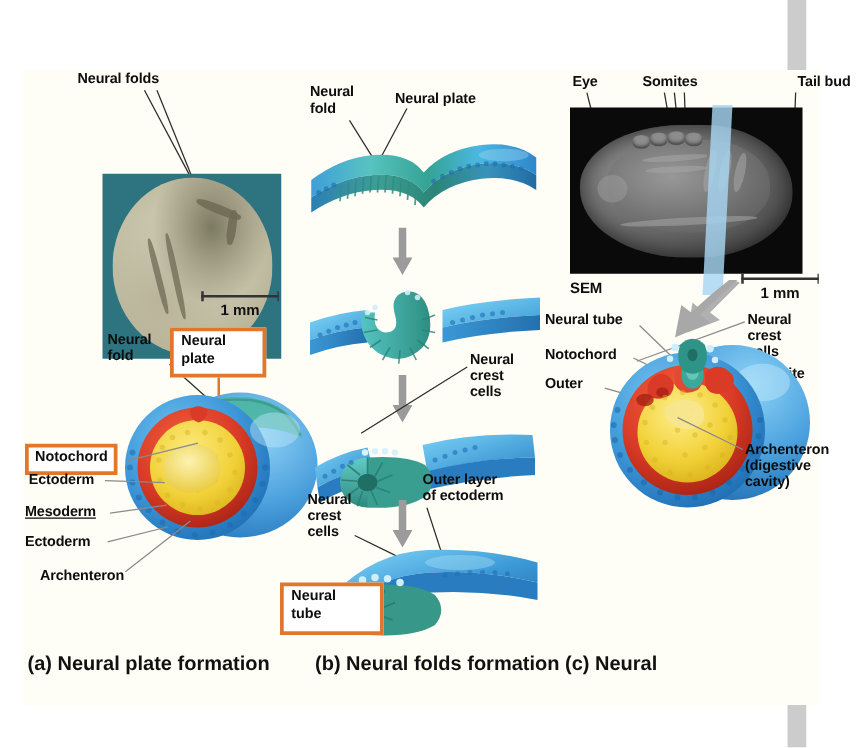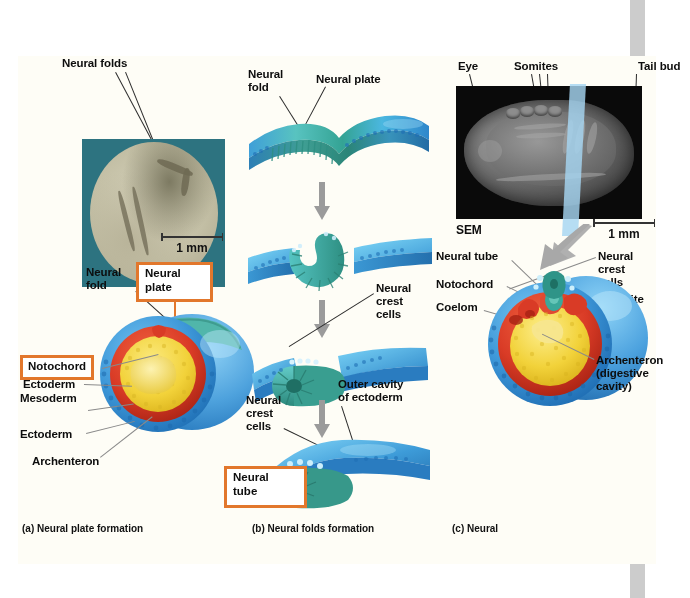--- a/index.html
+++ b/index.html
@@ -32,21 +32,21 @@
     font-size:11.5px;
     line-height:13px;
     color:#0d0d0d;
     white-space:pre;
     letter-spacing:-0.1px;
   }
   .cap {
     position:absolute;
     font-family:"Liberation Sans", sans-serif;
     font-weight:bold;
-    font-size:10px;
+    font-size:16px;
     color:#111;
     white-space:nowrap;
   }
   .hilite {
     position:absolute;
     border:3px solid #e2772c;
     background:#ffffff;
     padding:2px 6px 3px 6px;
     font-family:"Liberation Sans", sans-serif;
     font-weight:bold;
@@ -253,21 +253,21 @@
 
         <ellipse cx="140" cy="52" rx="20" ry="14" fill="#bfe6fb" opacity=".45"></ellipse>
       </svg>
 
       <div class="hilite" style="left:2px; top:299px; padding:2px 5px 3px 5px;">Notochord</div>
       <div class="leader-gray" style="left:84px; top:312px; width:58px; transform:rotate(-14deg);"></div>
 
       <div class="lbl" style="left:5px; top:322px;">Ectoderm</div>
       <div class="leader-gray" style="left:66px; top:328px; width:48px; transform:rotate(2deg);"></div>
 
-      <div class="lbl" style="left:2px; top:336px;">Mesoderm</div>
+      <div class="lbl" style="left:2px; top:348px;text-decoration:underline;">Mesoderm</div>
       <div class="leader-gray" style="left:70px; top:354px; width:46px; transform:rotate(-8deg);"></div>
 
       <div class="lbl" style="left:2px; top:372px;">Ectoderm</div>
       <div class="leader-gray" style="left:68px; top:377px; width:50px; transform:rotate(-14deg);"></div>
 
       <div class="lbl" style="left:14px; top:399px;">Archenteron</div>
       <div class="leader-gray" style="left:82px; top:401px; width:66px; transform:rotate(-38deg);"></div>
 
       <div class="cap" style="left:4px; top:467px;">(a) Neural plate formation</div>
     </div>
@@ -457,21 +457,21 @@
             <circle cx="114" cy="28" r="2"></circle>
           <circle cx="122" cy="26" r="2"></circle>
             <circle cx="130" cy="24" r="2"></circle>
         </g>
       </svg>
 
       <svg class="panel-art" style="left:296px; top:344px;" width="16" height="38" viewBox="0 0 16 38">
         <path d="M5 0 h6 v24 h5 L8 38 L0 24 h5 Z" fill="#9b9b9b"></path>
       </svg>
 
-      <div class="lbl" style="left:320px; top:322px;">Outer cavity
+      <div class="lbl" style="left:320px; top:322px;">Outer layer
 of ectoderm</div>
       <div class="leader" style="left:324px; top:350px; width:42px; transform:rotate(72deg);"></div>
 
       <div class="lbl" style="left:228px; top:338px;">Neural
 crest
 cells</div>
       <div class="leader" style="left:266px; top:372px; width:42px; transform:rotate(26deg);"></div>
 
       <svg class="panel-art" style="left:230px; top:374px;" width="190" height="86" viewBox="0 0 190 86">
         <defs>
@@ -579,21 +579,21 @@
         <path d="M62 2 Q50 14 38 26 L46 32 L20 42 L24 18 L31 24 Q44 12 56 0 Z" fill="#b0b0b0"></path>
         <path d="M60 0 Q44 14 30 28 L38 34 L10 46 L15 20 L23 26 Q40 10 56 -2 Z" fill="#a8a8a8"></path>
       </svg>
 
       <div class="lbl" style="left:418px; top:194px;">Neural tube</div>
       <div class="leader-gray" style="left:494px; top:204px; width:36px; transform:rotate(44deg);"></div>
 
       <div class="lbl" style="left:418px; top:222px;">Notochord</div>
       <div class="leader-gray" style="left:489px; top:230px; width:42px; transform:rotate(26deg);"></div>
 
-      <div class="lbl" style="left:418px; top:245px;">Coelom</div>
+      <div class="lbl" style="left:418px; top:245px;">Outer</div>
       <div class="leader-gray" style="left:466px; top:254px; width:56px; transform:rotate(16deg);"></div>
 
       <div class="lbl" style="left:580px; top:194px;">Neural
 crest
 cells</div>
       <div class="leader-gray" style="left:578px; top:202px; width:92px; transform:rotate(160deg);"></div>
 
       <div class="lbl" style="left:588px; top:237px;">Somite</div>
       <div class="leader-gray" style="left:586px; top:242px; width:68px; transform:rotate(180deg);"></div>
 

